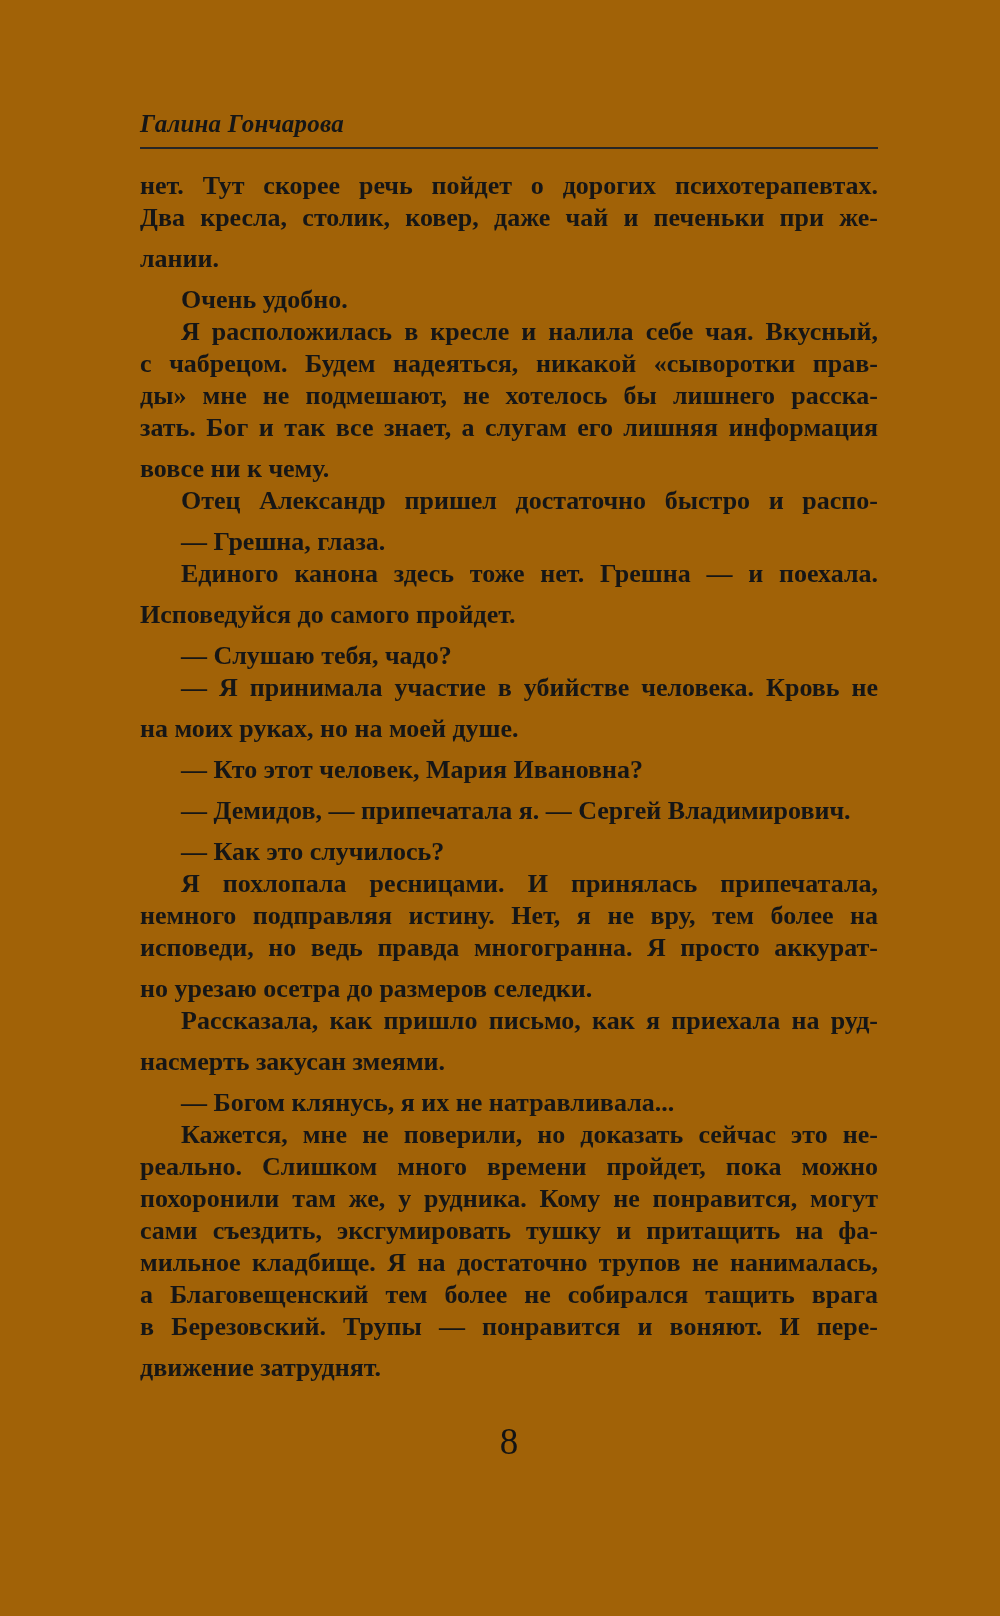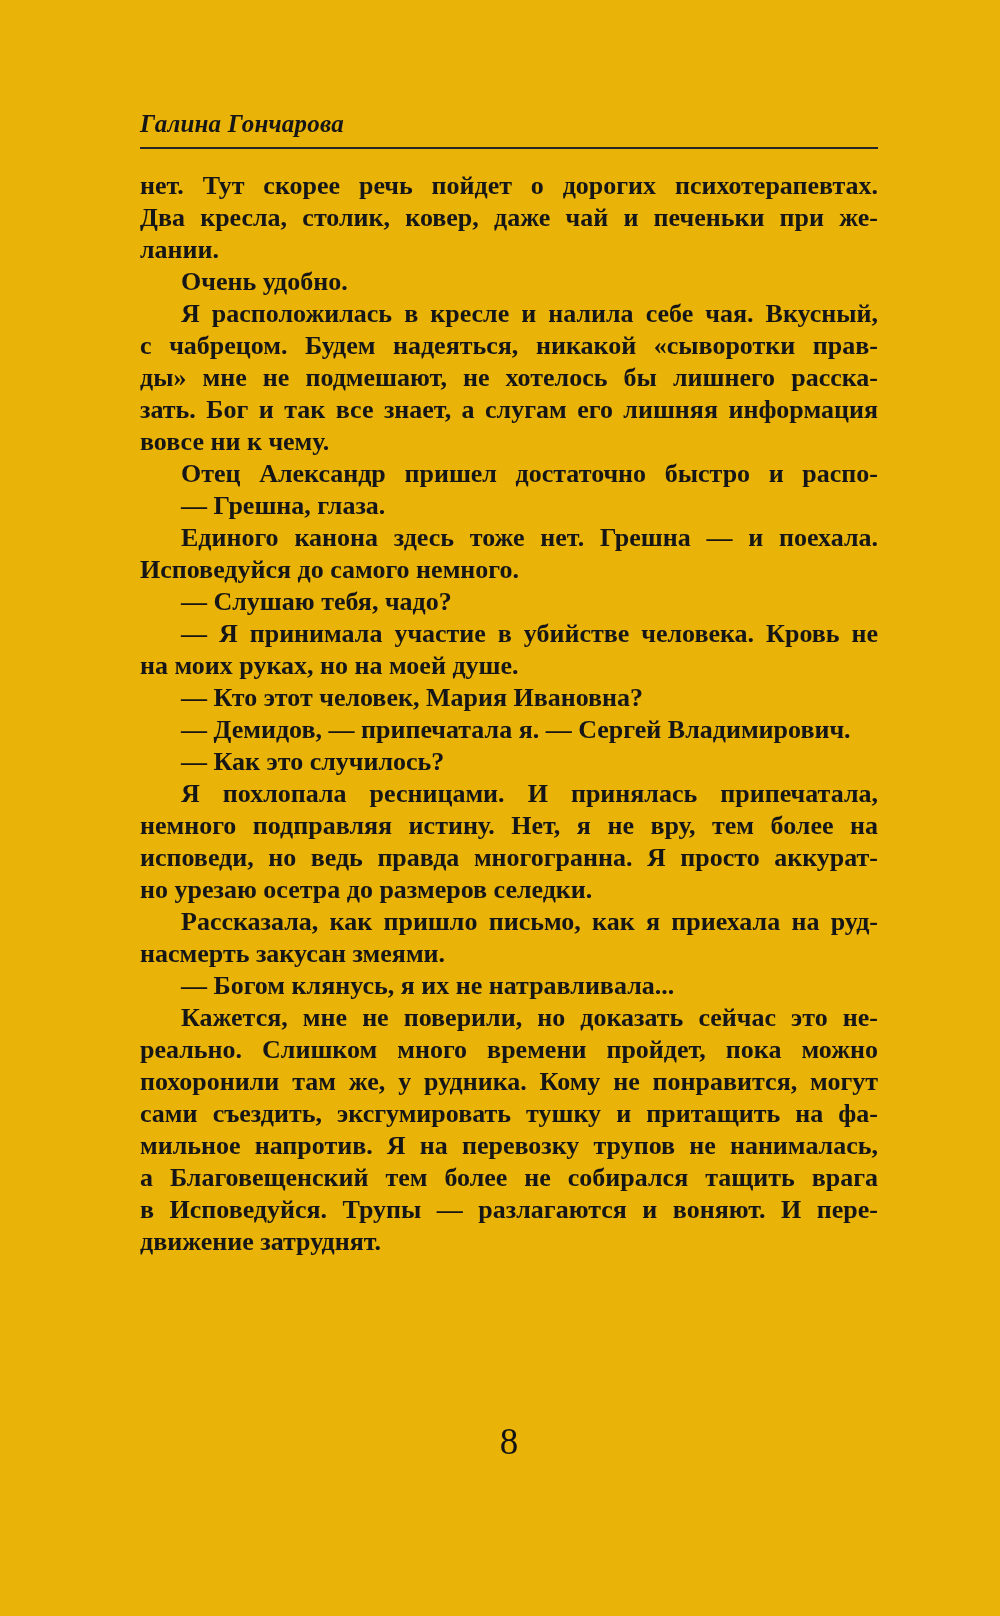--- a/index.html
+++ b/index.html
@@ -5,21 +5,21 @@
 <style>
   html, body {
     margin: 0;
     padding: 0;
     background: #ffffff;
   }
   .sheet {
     position: relative;
     width: 1000px;
     height: 1616px;
-    background: #eab308;
+    background: #a16207;
     font-family: "Liberation Serif", "DejaVu Serif", serif;
     color: #161616;
     overflow: hidden;
   }
   
   .running-header {
     position: absolute;
     left: 140px;
     top: 110px;
     width: 738px;
@@ -43,21 +43,21 @@
     line-height: 32px;
   }
   .para { margin: 0; font-weight: bold; }
   .line {
     text-align: justify;
     text-align-last: justify;
     white-space: normal;
     height: 32px;
     overflow: visible;
   }
-  .line.last { text-align-last: left; }
+  .line.last { text-align-last: left; margin-top: 9px; }
   .line.indent { text-indent: 41px; }
   
   .page-number {
     position: absolute;
     left: 140px;
     top: 1420px;
     width: 738px;
     text-align: center;
     font-size: 37px;
     line-height: 44px;
@@ -90,21 +90,21 @@
         <div class="line last">вовсе ни к чему.</div>
       </div>
       <div class="para">
         <div class="line indent">Отец Александр пришел достаточно быстро и распо-</div>
       </div>
       <div class="para">
         <div class="line last indent">— Грешна, глаза.</div>
       </div>
       <div class="para">
         <div class="line indent">Единого канона здесь тоже нет. Грешна — и поехала.</div>
-        <div class="line last">Исповедуйся до самого немного.</div>
+        <div class="line last">Исповедуйся до самого пройдет.</div>
       </div>
       <div class="para">
         <div class="line last indent">— Слушаю тебя, чадо?</div>
       </div>
       <div class="para">
         <div class="line indent">— Я принимала участие в убийстве человека. Кровь не</div>
         <div class="line last">на моих руках, но на моей душе.</div>
       </div>
       <div class="para">
         <div class="line last indent">— Кто этот человек, Мария Ивановна?</div>
@@ -126,22 +126,22 @@
         <div class="line last">насмерть закусан змеями.</div>
       </div>
       <div class="para">
         <div class="line last indent">— Богом клянусь, я их не натравливала...</div>
       </div>
       <div class="para">
         <div class="line indent">Кажется, мне не поверили, но доказать сейчас это не-</div>
         <div class="line">реально. Слишком много времени пройдет, пока можно</div>
         <div class="line">похоронили там же, у рудника. Кому не понравится, могут</div>
         <div class="line">сами съездить, эксгумировать тушку и притащить на фа-</div>
-        <div class="line">мильное напротив. Я на перевозку трупов не нанималась,</div>
+        <div class="line">мильное кладбище. Я на достаточно трупов не нанималась,</div>
         <div class="line">а Благовещенский тем более не собирался тащить врага</div>
-        <div class="line">в Исповедуйся. Трупы — разлагаются и воняют. И пере-</div>
+        <div class="line">в Березовский. Трупы — понравится и воняют. И пере-</div>
         <div class="line last">движение затруднят.</div>
       </div>
     </div>
 
   <div class="page-number">8</div>
 
 </div>
 
 </body></html>

